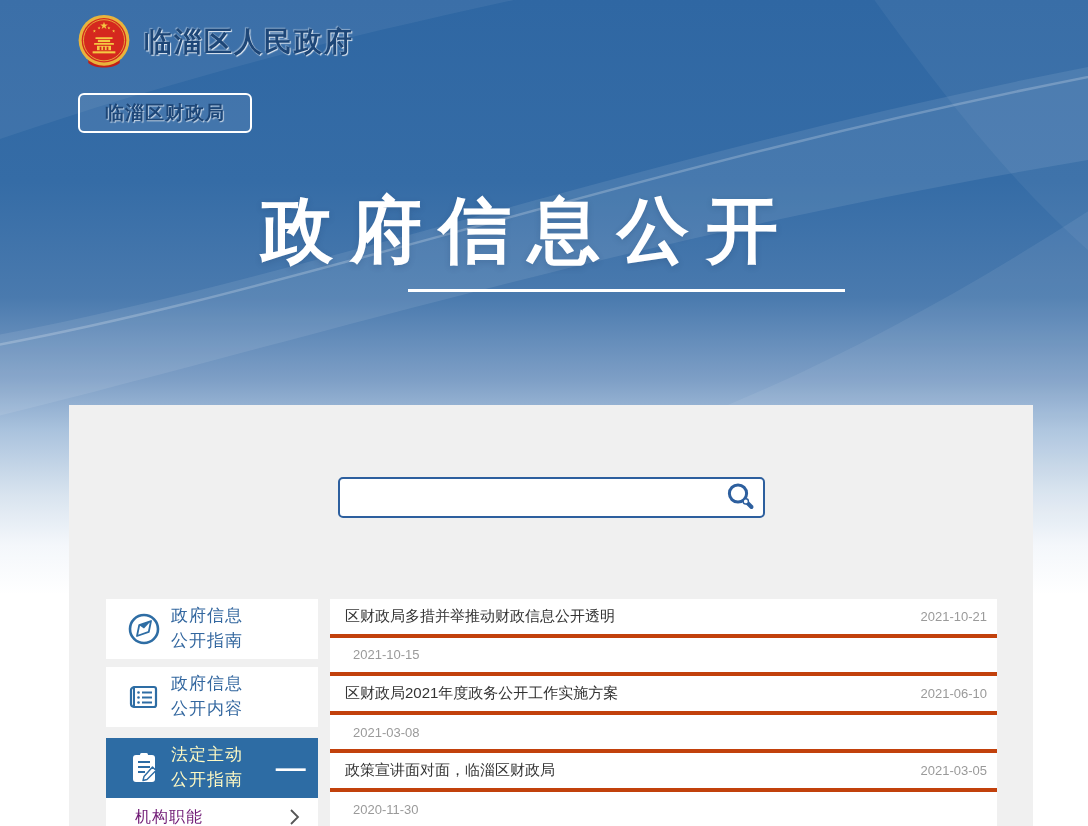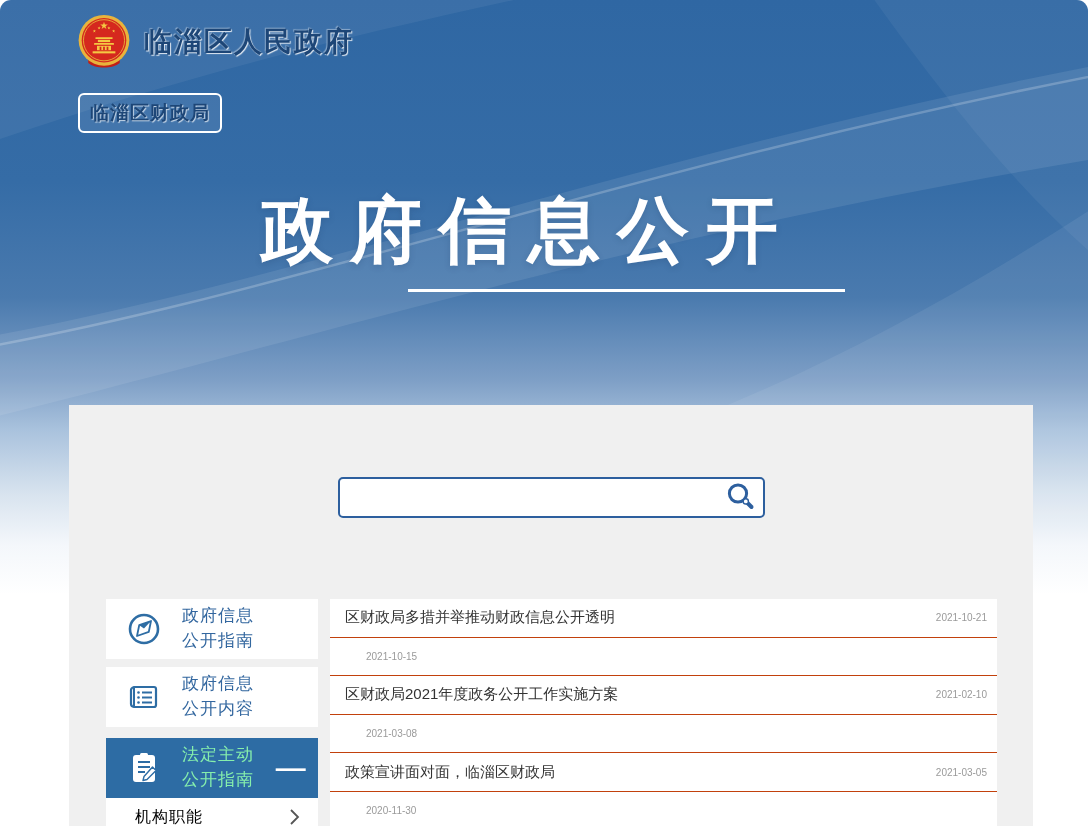--- a/index.html
+++ b/index.html
@@ -1,32 +1,32 @@
 <!DOCTYPE html>
 <html lang="zh"><head>
 <meta charset="utf-8">
 <style>
   * { margin:0; padding:0; box-sizing:border-box; }
   html,body { width:1088px; height:826px; overflow:hidden;
               font-family:"Liberation Sans","DejaVu Sans",sans-serif; background:#fff; }
-  .page { position:relative; width:1088px; height:826px; overflow:hidden;border-radius:11px; }
+  .page { position:relative; width:1088px; height:826px; overflow:hidden; }
 
   
   .hero { position:absolute; inset:0;
           background:linear-gradient(180deg,#2f67a3 0%,#356ca6 22%,#4a7aae 36%,
                      #7e9fc6 46%,#a9c2dd 52%,#d9e4ef 60%,#f4f7fb 66%,#ffffff 72%); }
   .swooshes { position:absolute; left:0; top:0; pointer-events:none; }
 
   .brand { position:absolute; left:76px; top:14px; display:flex; align-items:center; cursor:pointer; }
   .emblem { width:56px; height:56px; display:block; }
   .site-name { margin-left:12px; font-size:28px; font-weight:bold; color:#1d4677;
                letter-spacing:2px;
                text-shadow:1px 1px 1px rgba(255,255,255,.85), -1px -1px 1px rgba(255,255,255,.4); }
 
-  .dept-btn { position:absolute; left:78px; top:93px; width:144px; height:40px;
+  .dept-btn { position:absolute; left:78px; top:93px; width:174px; height:40px;
               background:rgba(255,255,255,.08); border:2px solid #ffffff; border-radius:6px;
               color:#1d4677; font-size:19px; font-weight:bold; letter-spacing:1px;
               font-family:inherit; cursor:pointer;
               text-shadow:1px 1px 1px rgba(255,255,255,.7); }
 
   .hero-title { position:absolute; top:183px; left:0; width:1088px; text-align:center;
                 transform:translateX(-16px);
                 font-size:72px; font-weight:bold; color:#ffffff; letter-spacing:17px;
                 text-shadow:0 2px 6px rgba(20,50,90,.18); }
   .hero-underline { position:absolute; left:408px; top:289px; width:437px; height:3px;
@@ -46,37 +46,37 @@
   .content { display:flex; align-items:flex-start; margin-top:81px; padding-left:37px; }
 
   
   .sidebar { width:212px; flex:none; }
   .side-card { display:flex; align-items:center; height:60px; background:#ffffff;
                padding:0 10px 0 18px; cursor:pointer; }
   .side-card + .side-card { margin-top:8px; }
   .side-card.third { margin-top:11px; }
   .side-card.active { background:#2d6ca4; }
   .side-icon { width:40px; height:40px; flex:none; display:flex; align-items:center; justify-content:center; }
-  .side-label { margin-left:18px; font-size:17px; line-height:1.45; color:#33679f; letter-spacing:1px; }
-  .side-card.active .side-label { color:#86efac; }
+  .side-label { margin-left:7px; font-size:17px; line-height:1.45; color:#33679f; letter-spacing:1px; }
+  .side-card.active .side-label { color:#fef9c3; }
   .side-label span { display:block; }
   .collapse-glyph { margin-left:auto; color:#ffffff; font-size:26px; font-weight:bold;
                     transform:scaleX(1.15); padding-right:4px; line-height:1; }
   .side-sub { display:flex; align-items:center; height:38px; background:#ffffff;
               padding:0 18px 0 29px; cursor:pointer; }
-  .side-sub-label { font-size:16px; color:#000000; letter-spacing:1px; }
+  .side-sub-label { font-size:16px; color:#701a75; letter-spacing:1px; }
   .side-sub .chev { margin-left:auto; }
 
   
   .list { width:667px; margin-left:12px; background:#ffffff; }
   .row { display:flex; align-items:center; height:38.6px; padding:0 10px 0 15px;
-         border-bottom:1px solid #c2410c; cursor:pointer; }
+         border-bottom:4px solid #c2410c; cursor:pointer; }
   .row-title { font-size:15px; color:#333333; white-space:nowrap; overflow:hidden;
                text-overflow:ellipsis; flex:1; }
-  .row-date { font-size:10px; color:#9a9a9a; margin-left:21px; flex:none; }
+  .row-date { font-size:13px; color:#9a9a9a; margin-left:8px; flex:none; }
 </style>
 </head>
 <body>
 
 <div class="page">
 
   <div class="hero">
     <svg class="swooshes" width="1088" height="520" viewBox="0 0 1088 520">
       <path d="M-60,345 C280,290 640,150 1150,55 L1150,150 C640,230 280,350 -60,430 Z" fill="#ffffff" opacity="0.09"></path>
       <path d="M-60,355 C280,300 640,160 1150,65" stroke="#ffffff" stroke-width="2.5" fill="none" opacity="0.22"></path>
@@ -196,21 +196,21 @@
       <div class="list">
         <div class="row">
           <span class="row-title">区财政局多措并举推动财政信息公开透明</span>
           <span class="row-date">2021-10-21</span>
         </div>
         <div class="row">
           <span class="row-date">2021-10-15</span>
         </div>
         <div class="row">
           <span class="row-title">区财政局2021年度政务公开工作实施方案</span>
-          <span class="row-date">2021-02-10</span>
+          <span class="row-date">2021-06-10</span>
         </div>
         <div class="row">
           <span class="row-date">2021-03-08</span>
         </div>
         <div class="row">
           <span class="row-title">政策宣讲面对面，临淄区财政局</span>
           <span class="row-date">2021-03-05</span>
         </div>
         <div class="row">
           <span class="row-date">2020-11-30</span>

